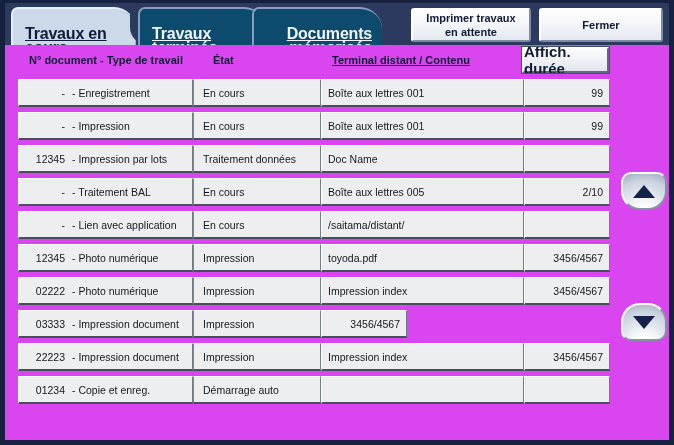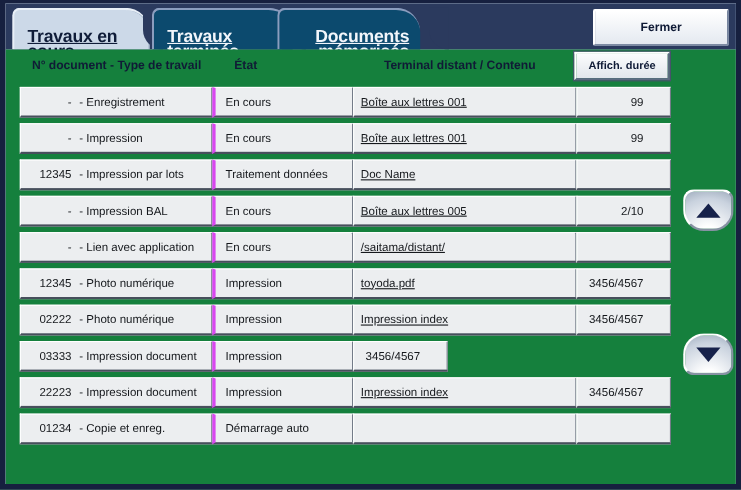--- a/index.html
+++ b/index.html
@@ -63,44 +63,44 @@
     border-radius:3px;
     color:#101b36;font-size:11px;font-weight:bold;
     display:flex;align-items:center;justify-content:center;
     text-align:center;line-height:14px;white-space:pre-line;
   }
   #btnPrint{left:406px;width:120px;}
   #btnClose{left:534px;width:124px;}
   
   #panel{
     position:absolute;left:0;top:42px;width:664px;height:400px;
-    background:#15803d;
+    background:#d946ef;
   }
   #colhead{
     position:absolute;left:0;top:0;width:664px;height:34px;
   }
   .colhead-lbl{
     position:absolute;top:9px;
     font-size:11px;font-weight:bold;color:#101b36;
     white-space:nowrap;
   }
   #ch0{left:24px;}
   #ch1{left:208px;}
-  #ch2{left:344px;}
+  #ch2{left:327px;text-decoration:underline;}
   #btnDuree{
     position:absolute;left:517px;top:2px;width:87px;height:26px;
     box-sizing:border-box;
     background:linear-gradient(#fbfcfd,#e2e6ec);
     border-top:2px solid #ffffff;
     border-left:2px solid #ffffff;
     border-right:2px solid #5d6b82;
     border-bottom:2px solid #5d6b82;
     outline:1px solid #46536b;
     display:flex;align-items:center;justify-content:center;
-    font-size:10px;font-weight:bold;color:#101b36;
+    font-size:15px;font-weight:bold;color:#101b36;
   }
   
   #list{
     position:absolute;left:13px;top:34px;width:592px;
   }
   .row{
     position:relative;height:28px;margin-bottom:5px;
     display:flex;
   }
   .cell{
@@ -110,23 +110,23 @@
     border-left:1px solid #ffffff;
     border-right:1px solid #737b88;
     border-bottom:2px solid #474f5c;
     font-size:10.5px;color:#15181c;
     display:flex;align-items:center;
     overflow:hidden;white-space:nowrap;
   }
   .c-id{width:175px;justify-content:flex-start;padding-left:4px;}
   .c-id .num{display:inline-block;width:42px;text-align:right;}
   .c-id .typ{padding-left:7px;}
-  .c-state{width:128px;padding-left:9px;border-left:3px solid #d946ef;}
-  .c-term{width:203px;padding-left:6px;text-decoration:underline;}
-  .c-dur{width:86px;justify-content:flex-end;padding-right:24px;}
+  .c-state{width:128px;padding-left:9px;border-left:1px solid #d946ef;}
+  .c-term{width:203px;padding-left:6px;}
+  .c-dur{width:86px;justify-content:flex-end;padding-right:6px;}
   
   .arrowbtn{
     position:absolute;width:46px;height:38px;
     box-sizing:border-box;
     background:radial-gradient(circle at 50% 120%, #ffffff 20%, #c9d2de 75%, #9facbd 100%);
     border:2px solid #ffffff;
     border-right-color:#8792a3;border-bottom-color:#8792a3;
     border-radius:10px 10px 19px 19px;
     display:flex;align-items:center;justify-content:center;
   }
@@ -144,20 +144,22 @@
   <div id="tabstrip">
     <div class="tab active" id="tab0">Travaux en cours
 et en attente</div>
     <div class="tabnotch" style="left:125px;"></div>
     <div class="tab inactive" id="tab1">Travaux terminés</div>
     <div class="tabnotch" style="left:255px;"></div>
     <div class="tab inactive" id="tab2">Documents
 mémorisés</div>
     <div class="tabnotch" style="left:385px;"></div>
 
+    <div class="topbtn" id="btnPrint">Imprimer travaux
+en attente</div>
     <div class="topbtn" id="btnClose">Fermer</div>
   </div>
 
   <div id="panel">
 
     <div id="colhead">
       <div class="colhead-lbl" id="ch0">N° document - Type de travail</div>
       <div class="colhead-lbl" id="ch1">État</div>
       <div class="colhead-lbl" id="ch2">Terminal distant / Contenu</div>
       <div id="btnDuree">Affich. durée</div>
@@ -187,21 +189,21 @@
             <span class="num">12345</span>
             <span class="typ">- Impression par lots</span>
           </div>
           <div class="cell c-state">Traitement données</div>
           <div class="cell c-term">Doc Name</div>
           <div class="cell c-dur"></div>
         </div>
         <div class="row">
           <div class="cell c-id">
             <span class="num">-</span>
-            <span class="typ">- Impression BAL</span>
+            <span class="typ">- Traitement BAL</span>
           </div>
           <div class="cell c-state">En cours</div>
           <div class="cell c-term">Boîte aux lettres 005</div>
           <div class="cell c-dur">2/10</div>
         </div>
         <div class="row">
           <div class="cell c-id">
             <span class="num">-</span>
             <span class="typ">- Lien avec application</span>
           </div>

